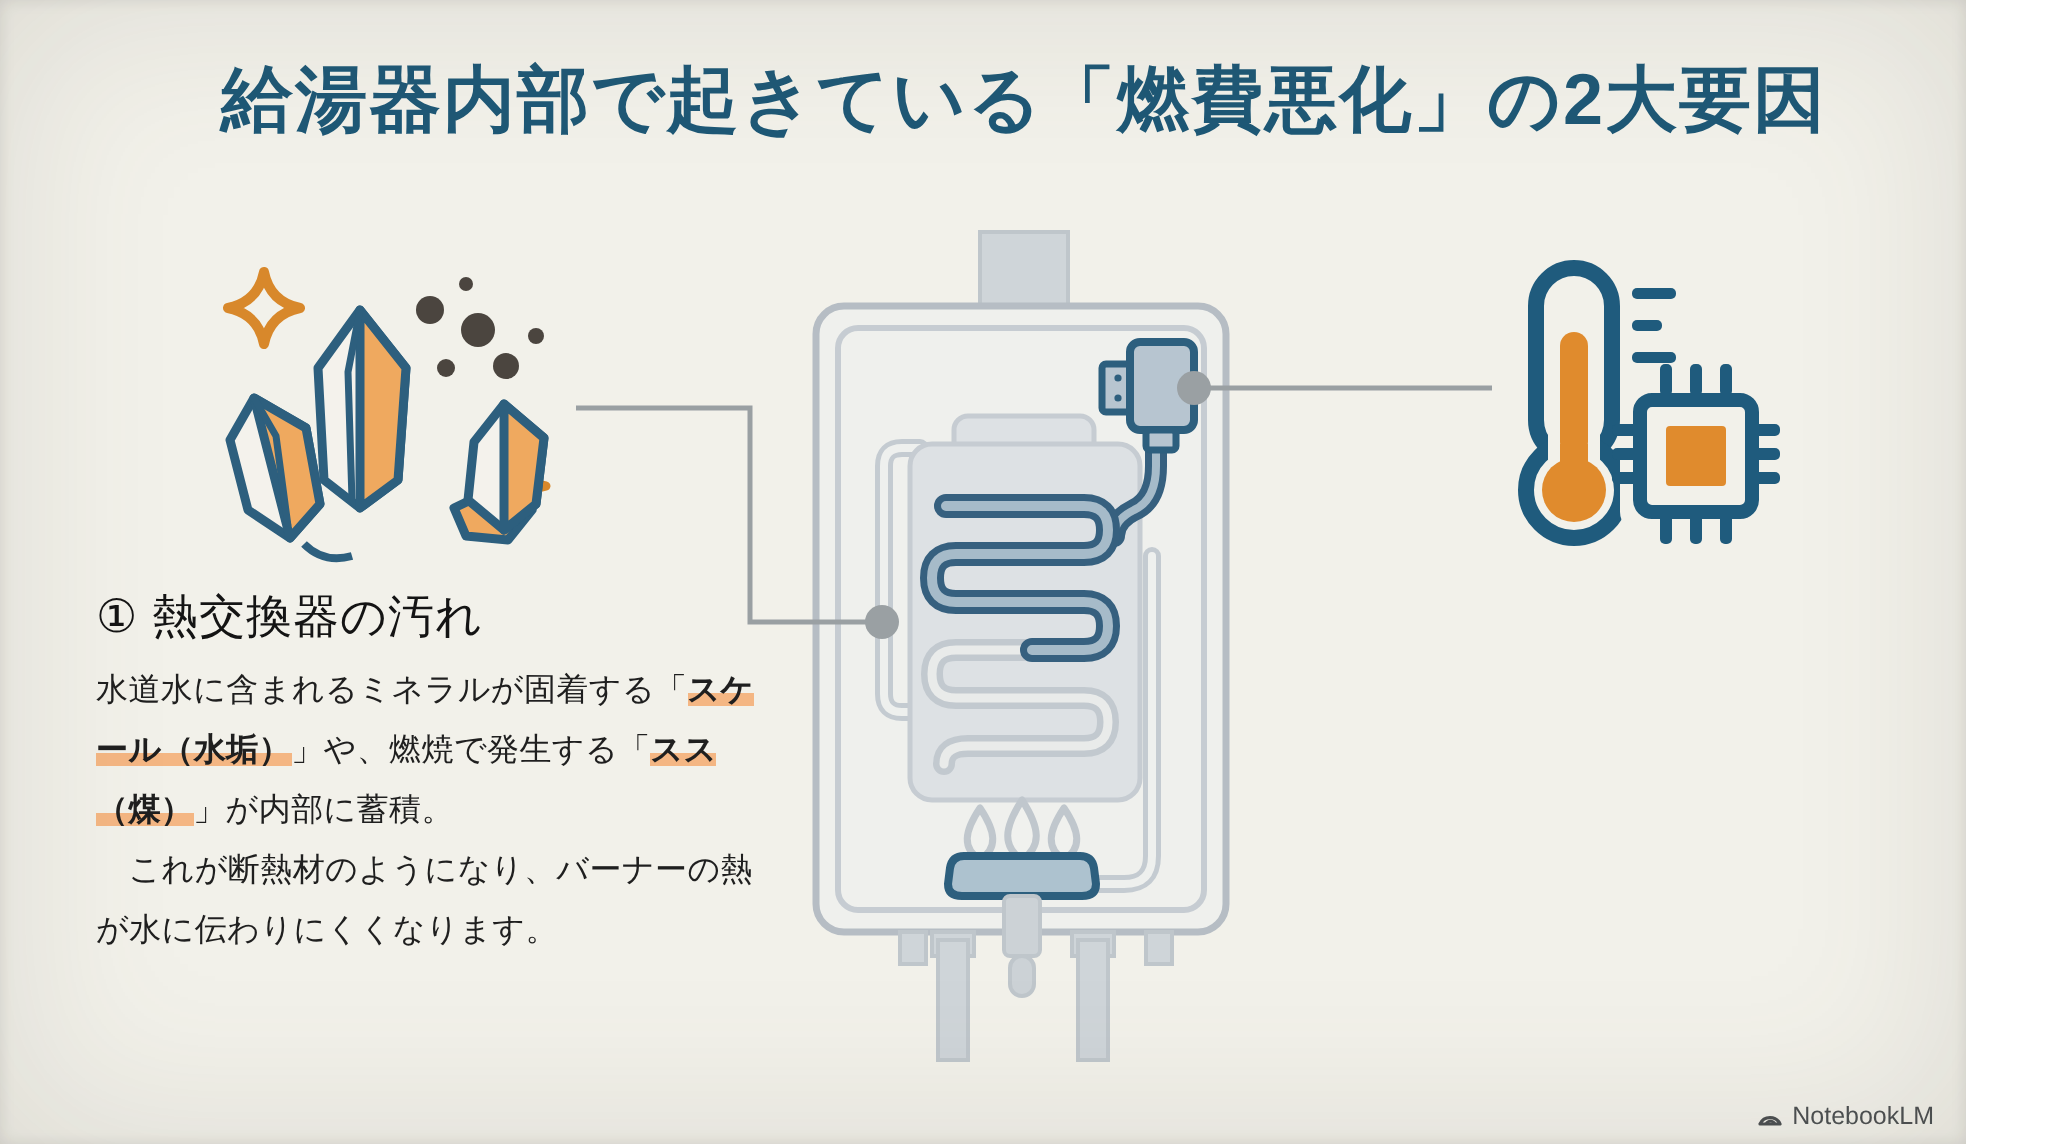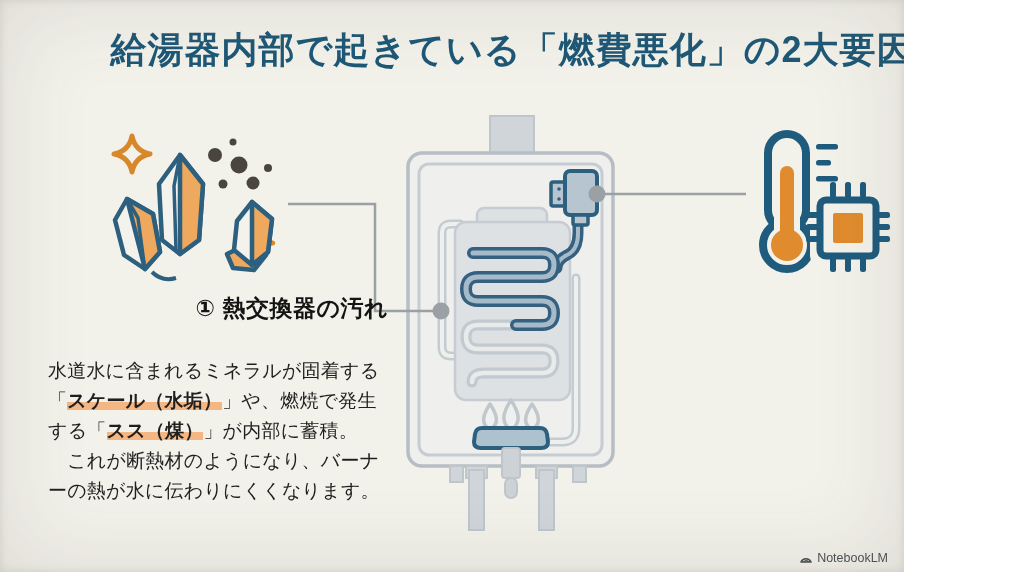--- a/index.html
+++ b/index.html
@@ -1,34 +1,34 @@
 <!DOCTYPE html>
 <html><head>
 <meta charset="utf-8">
 <style>
   html,body{margin:0;padding:0;}
   body{font-family:"Liberation Sans","DejaVu Sans",sans-serif;}
   .stage{
-    position:relative;width:904px;height:572px;overflow:hidden;
+    position:relative;width:983px;height:572px;overflow:hidden;
     background:#f2f1ea;
   }
   .stage::after{
     content:"";position:absolute;inset:0;pointer-events:none;
     box-shadow:inset 0 0 90px rgba(90,85,70,.14), inset 0 0 8px rgba(0,0,0,.10);
   }
   .title{
     position:absolute;top:26px;left:0;width:1024px;text-align:center;
     font-size:36px;font-weight:bold;color:#1e5876;letter-spacing:1px;
   }
   .icon-box{position:absolute;}
   .illustration{position:absolute;left:260px;top:98px;width:500px;height:445px;}
   .textcol{position:absolute;}
-  .textcol .heading{font-size:23px;font-weight:bold;color:#141414;letter-spacing:.5px;text-align:right;}
+  .textcol .heading{font-size:23px;font-weight:normal;color:#141414;letter-spacing:.5px;}
   .textcol .para{
-    margin-top:32px;font-size:19px;line-height:30px;color:#1f1f1f;
+    margin-top:7px;font-size:16px;line-height:30px;color:#1f1f1f;
     white-space:pre-wrap;letter-spacing:.2px;
   }
   .left-col{left:48px;top:293px;width:340px;}
   .right-col{left:662px;top:293px;width:334px;}
   .hl{
     font-weight:bold;
     background:linear-gradient(transparent 56%, #f4b683 56%, #f4b683 94%, transparent 94%);
   }
   .footer{
     position:absolute;right:16px;bottom:7px;display:flex;align-items:flex-end;gap:4px;

